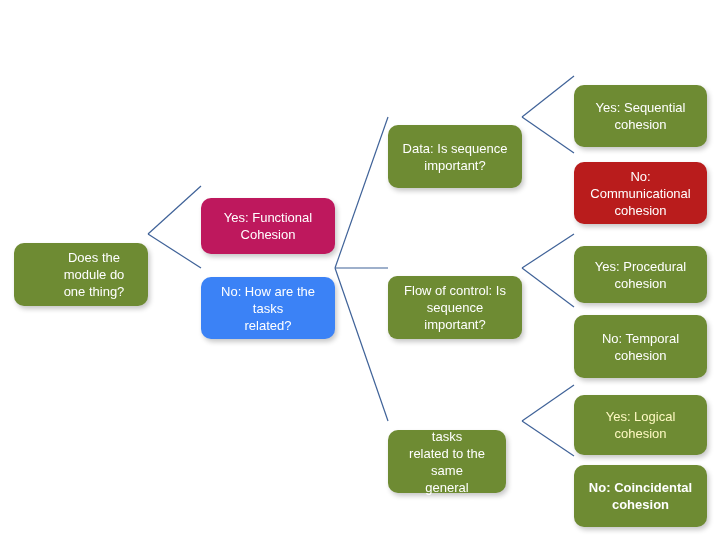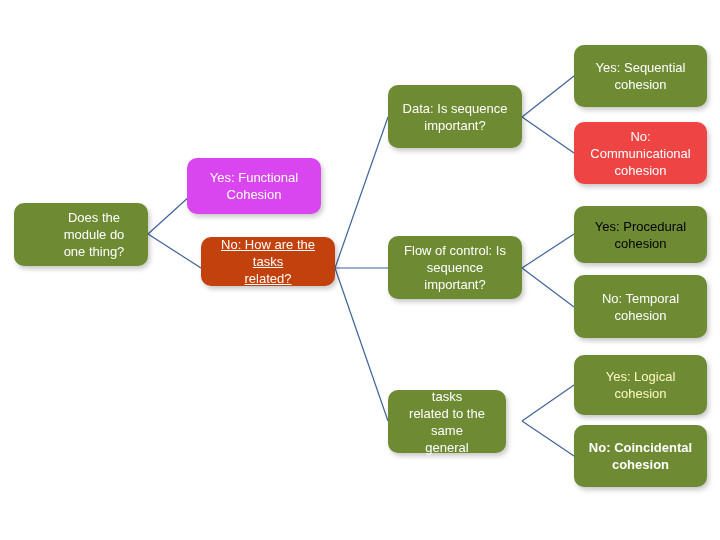--- a/index.html
+++ b/index.html
@@ -31,20 +31,21 @@
     color: #ffffff;
     display: flex;
     align-items: center;
     justify-content: center;
     text-align: center;
     font-size: 13px;
     line-height: 17px;
     padding: 4px 8px;
     box-shadow: 2px 3px 5px rgba(0,0,0,0.22);
     z-index: 2;
+    margin-top: 40px;
   }
   .node .label {
     display: block;
     width: 100%;
     white-space: pre-line;
   }
 </style>
 </head>
 <body>
 
@@ -62,57 +63,57 @@
       <line x1="522" y1="268" x2="574" y2="307" stroke="#3f6298" stroke-width="1.2"></line>
       <line x1="522" y1="421" x2="574" y2="385" stroke="#3f6298" stroke-width="1.2"></line>
       <line x1="522" y1="421" x2="574" y2="456" stroke="#3f6298" stroke-width="1.2"></line>
     </svg>
 
   <div class="node" style="left: 14px; top: 203px; width: 134px; height: 63px; background: rgb(110, 139, 51); color: rgb(255, 255, 255); padding-left: 34px;">
     <span class="label">Does the module do
 one thing?</span>
   </div>
 
-  <div class="node" style="left: 187px; top: 158px; width: 134px; height: 56px; background: #d946ef; color: rgb(255, 255, 255);">
+  <div class="node" style="left: 201px; top: 158px; width: 134px; height: 56px; background: #be185d; color: rgb(255, 255, 255);">
     <span class="label">Yes: Functional
 Cohesion</span>
   </div>
 
-  <div class="node" style="left: 201px; top: 237px; width: 134px; height: 49px; background: #c2410c; color: rgb(255, 255, 255); text-decoration: underline;">
+  <div class="node" style="left: 201px; top: 237px; width: 134px; height: 62px; background: #3b82f6; color: rgb(255, 255, 255);">
     <span class="label">No: How are the tasks
 related?</span>
   </div>
 
   <div class="node" style="left: 388px; top: 85px; width: 134px; height: 63px; background: rgb(110, 139, 51); color: rgb(255, 255, 255);">
     <span class="label">Data: Is sequence
 important?</span>
   </div>
 
-  <div class="node" style="left: 388px; top: 236px; width: 134px; height: 63px; background: rgb(110, 139, 51); color: rgb(255, 255, 255);">
+  <div class="node" style="left: 388px; top: 236px; width: 134px; height: 63px; background: rgb(110, 139, 51); color: rgb(255, 255, 255); border-radius: 9px;">
     <span class="label">Flow of control: Is
 sequence important?</span>
   </div>
 
   <div class="node" style="left: 388px; top: 390px; width: 118px; height: 63px; background: rgb(110, 139, 51); color: rgb(255, 255, 255);">
     <span class="label">Neither: Are the tasks
 related to the same
 general category?</span>
   </div>
 
   <div class="node" style="left: 574px; top: 45px; width: 133px; height: 62px; background: rgb(110, 139, 51); color: rgb(255, 255, 255);">
     <span class="label">Yes: Sequential
 cohesion</span>
   </div>
 
-  <div class="node" style="left: 574px; top: 122px; width: 133px; height: 62px; background: #ef4444; color: rgb(255, 255, 255);">
+  <div class="node" style="left: 574px; top: 122px; width: 133px; height: 62px; background: #b91c1c; color: rgb(255, 255, 255);">
     <span class="label">No: Communicational
 cohesion</span>
   </div>
 
-  <div class="node" style="left: 574px; top: 206px; width: 133px; height: 57px; background: rgb(110, 139, 51); color: #000000;">
+  <div class="node" style="left: 574px; top: 206px; width: 133px; height: 57px; background: rgb(110, 139, 51); color: #ffffff;">
     <span class="label">Yes: Procedural
 cohesion</span>
   </div>
 
   <div class="node" style="left: 574px; top: 275px; width: 133px; height: 63px; background: rgb(110, 139, 51); color: rgb(255, 255, 255);">
     <span class="label">No: Temporal
 cohesion</span>
   </div>
 
   <div class="node" style="left: 574px; top: 355px; width: 133px; height: 60px; background: rgb(110, 139, 51); color: #fef9c3;">

